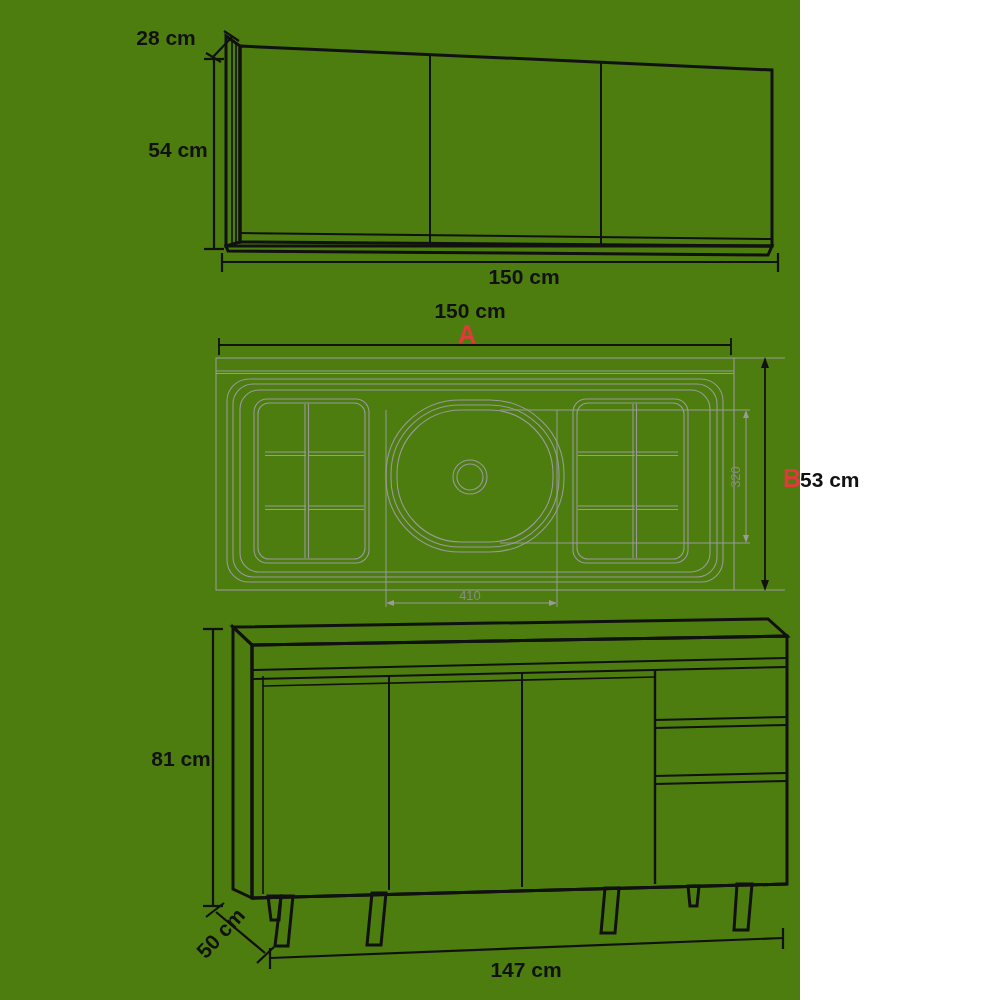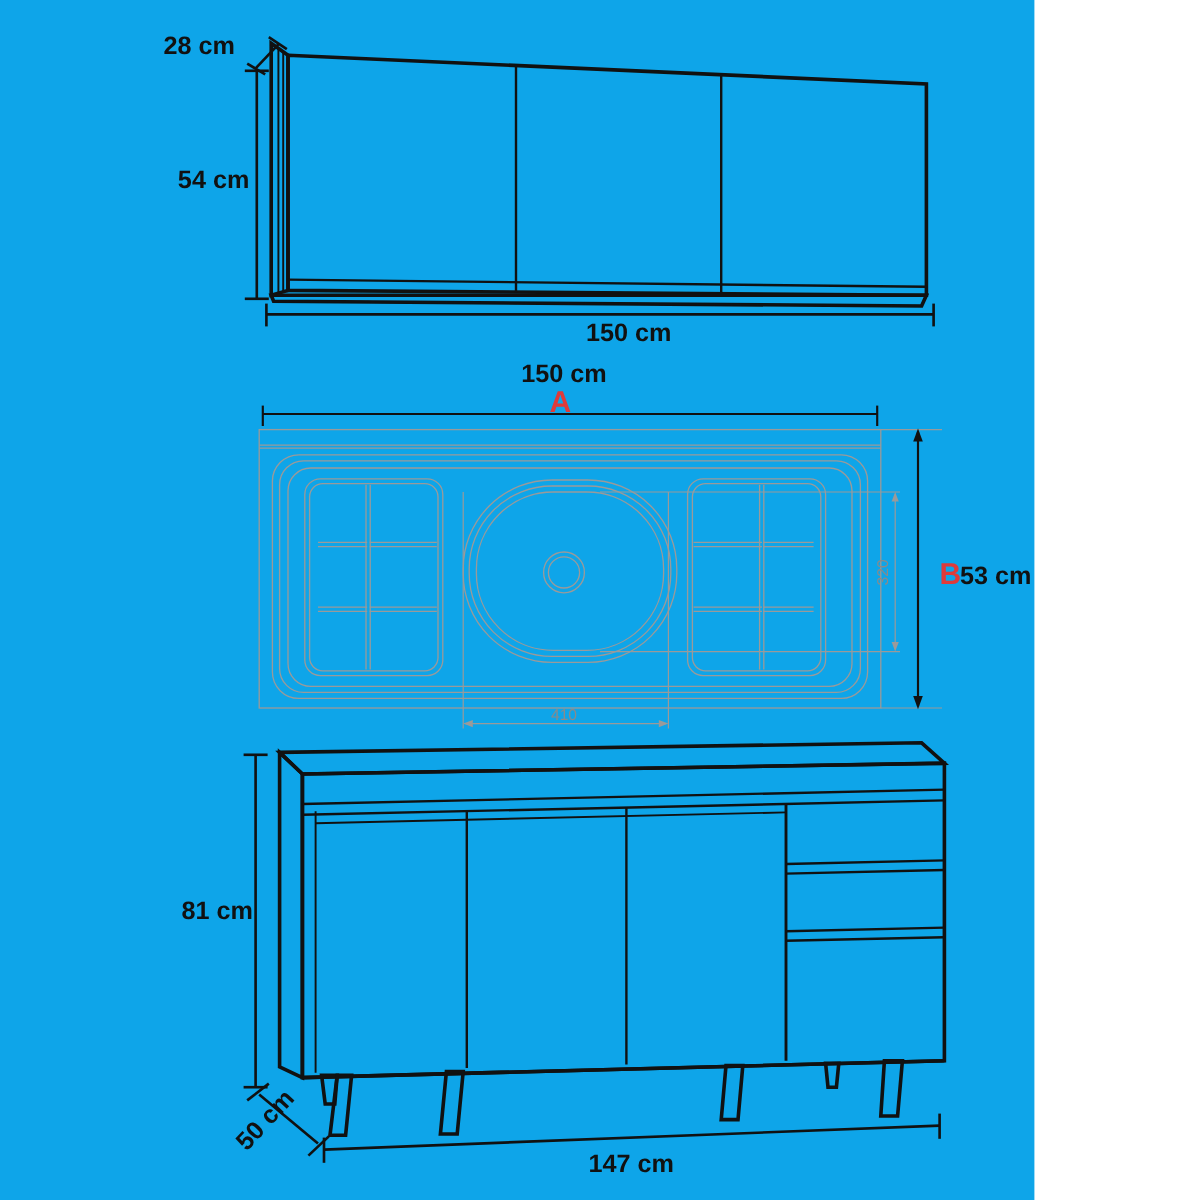--- a/index.html
+++ b/index.html
@@ -8,23 +8,23 @@
     background: #ffffff;
   }
   body {
     width: 1000px;
     height: 1000px;
     font-family: "Liberation Sans", sans-serif;
     overflow: hidden;
   }
   #sheet {
     position: relative;
-    width: 862px;
+    width: 800px;
     height: 1000px;
-    background: #0ea5e9;
+    background: #4d7c0f;
   }
   svg.drawing {
     position: absolute;
     top: 0;
     left: 0;
     width: 1000px;
     height: 1000px;
   }
   .dim-text {
     font-family: "Liberation Sans", sans-serif;

